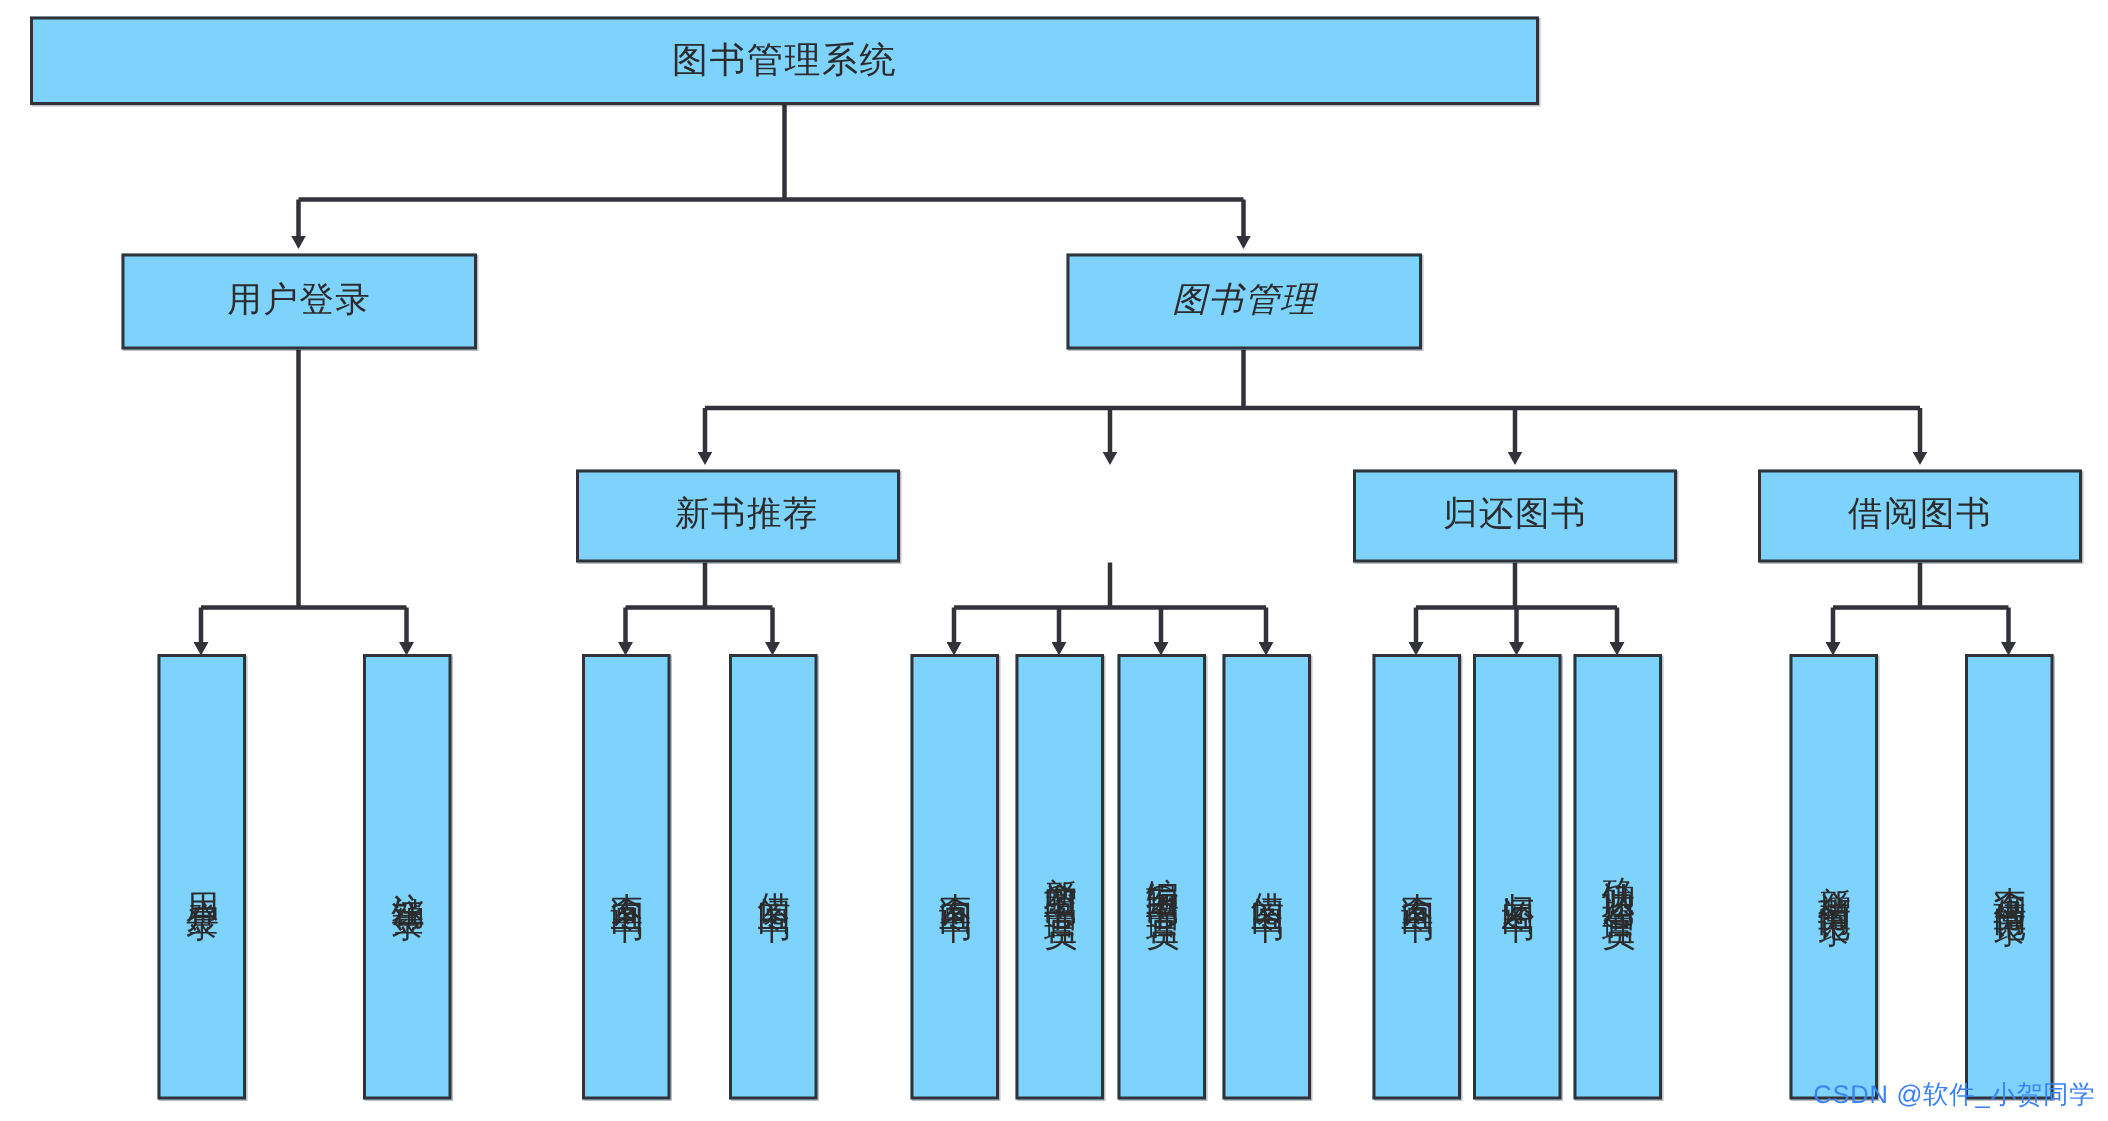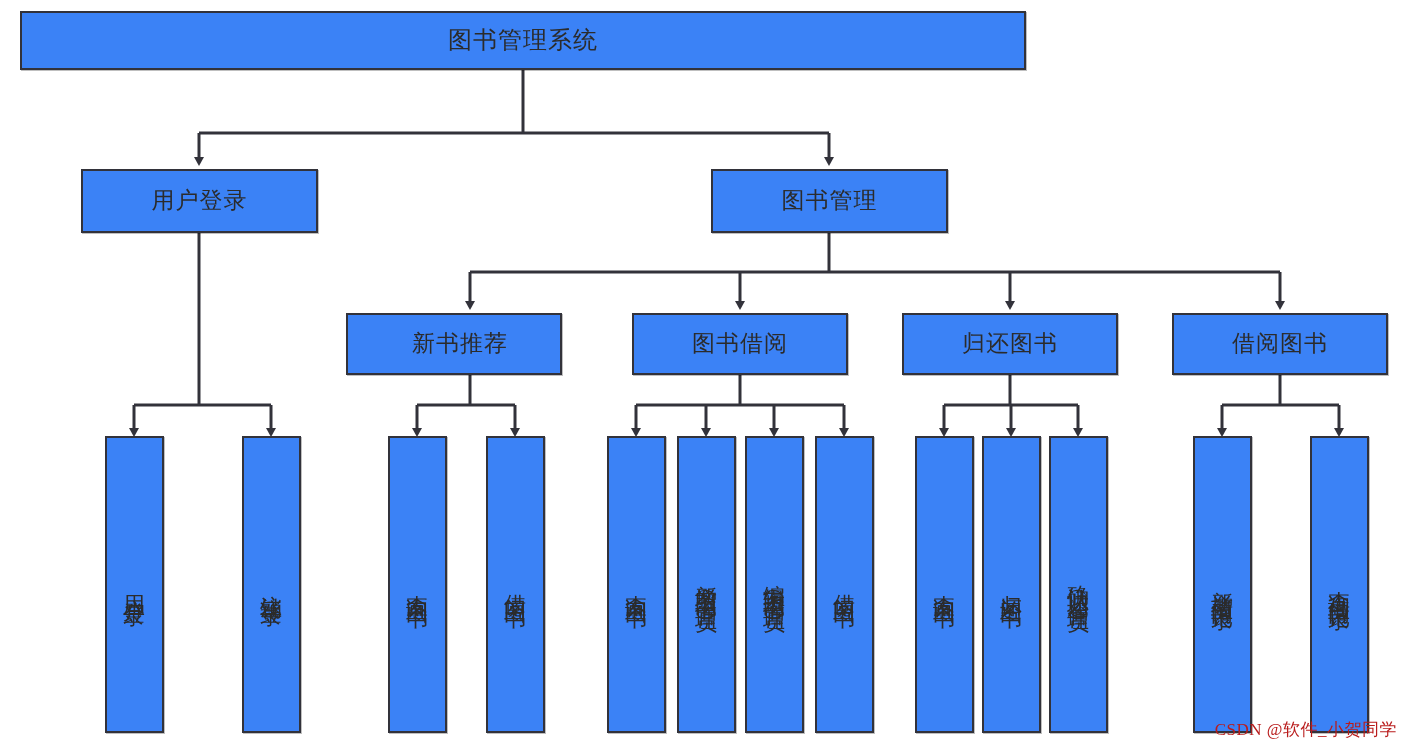--- a/index.html
+++ b/index.html
@@ -23,21 +23,21 @@
     left: 0;
     top: 0;
     width: 1405px;
     height: 747px;
     pointer-events: none;
   }
   .node {
     position: absolute;
     box-sizing: border-box;
     border: 2px solid #32323a;
-    background: #3b82f6;
+    background: #7dd3fc;
     color: #2b2b2b;
     display: flex;
     align-items: center;
     justify-content: center;
     text-align: center;
     box-shadow: 1px 1px 0 rgba(0,0,0,0.25);
   }
   .node.horizontal {
     font-size: 23px;
     letter-spacing: 1px;
@@ -54,24 +54,24 @@
     line-height: 1.05;
     padding: 4px 0;
     justify-content: center;
     align-items: center;
   }
   #watermark {
     position: absolute;
     right: 8px;
     bottom: 6px;
     font-size: 17px;
-    color: #b91c1c;
+    color: #3b82f6;
     letter-spacing: 0.5px;
     white-space: nowrap;
-    font-family: Liberation Serif, serif;
+    font-family: Liberation Sans, sans-serif;
   }
 </style>
 </head>
 <body>
 
 <div id="canvas">
 
   <svg id="edges" viewBox="0 0 1405 747" xmlns="http://www.w3.org/2000/svg">
     <defs>
       <marker id="arrow" markerWidth="9" markerHeight="10" refX="1" refY="5" orient="auto" markerUnits="userSpaceOnUse">
@@ -118,24 +118,23 @@
       <path d="M1280,375 L1280,405"></path>
       <path d="M1222,405 L1339,405"></path>
       <path d="M1222,405 L1222,429" marker-end="url(#arrow)"></path>
       <path d="M1339,405 L1339,429" marker-end="url(#arrow)"></path>
     </g>
   </svg>
 
   <div class="node horizontal root" style="left:20px; top:11px; width:1006px; height:59px;">图书管理系统</div>
 
   <div class="node horizontal" style="left:81px; top:169px; width:237px; height:64px;">用户登录</div>
-  <div class="node horizontal" style="left:711px; top:169px; width:237px; height:64px;">图书管理</div>
+  <div class="node horizontal" style="left:711px; top:169px; width:237px; height:64px;font-style:italic;">图书管理</div>
 
-  <div class="node horizontal" style="left:346px; top:313px; width:216px; height:62px;padding-left:12px;">新书推荐</div>
-  <div class="node horizontal" style="left:632px; top:313px; width:216px; height:62px;">图书借阅</div>
+  <div class="node horizontal" style="left:384px; top:313px; width:216px; height:62px;padding-left:12px;">新书推荐</div>
   <div class="node horizontal" style="left:902px; top:313px; width:216px; height:62px;">归还图书</div>
   <div class="node horizontal" style="left:1172px; top:313px; width:216px; height:62px;">借阅图书</div>
 
   <div class="node vertical" style="left:105px; top:436px; width:59px; height:297px;">用户登录</div>
   <div class="node vertical" style="left:242px; top:436px; width:59px; height:297px;">注销登录</div>
 
   <div class="node vertical" style="left:388px; top:436px; width:59px; height:297px;">查询图书</div>
   <div class="node vertical" style="left:486px; top:436px; width:59px; height:297px;">借阅图书</div>
 
   <div class="node vertical" style="left:607px; top:436px; width:59px; height:297px;">查询图书</div>

